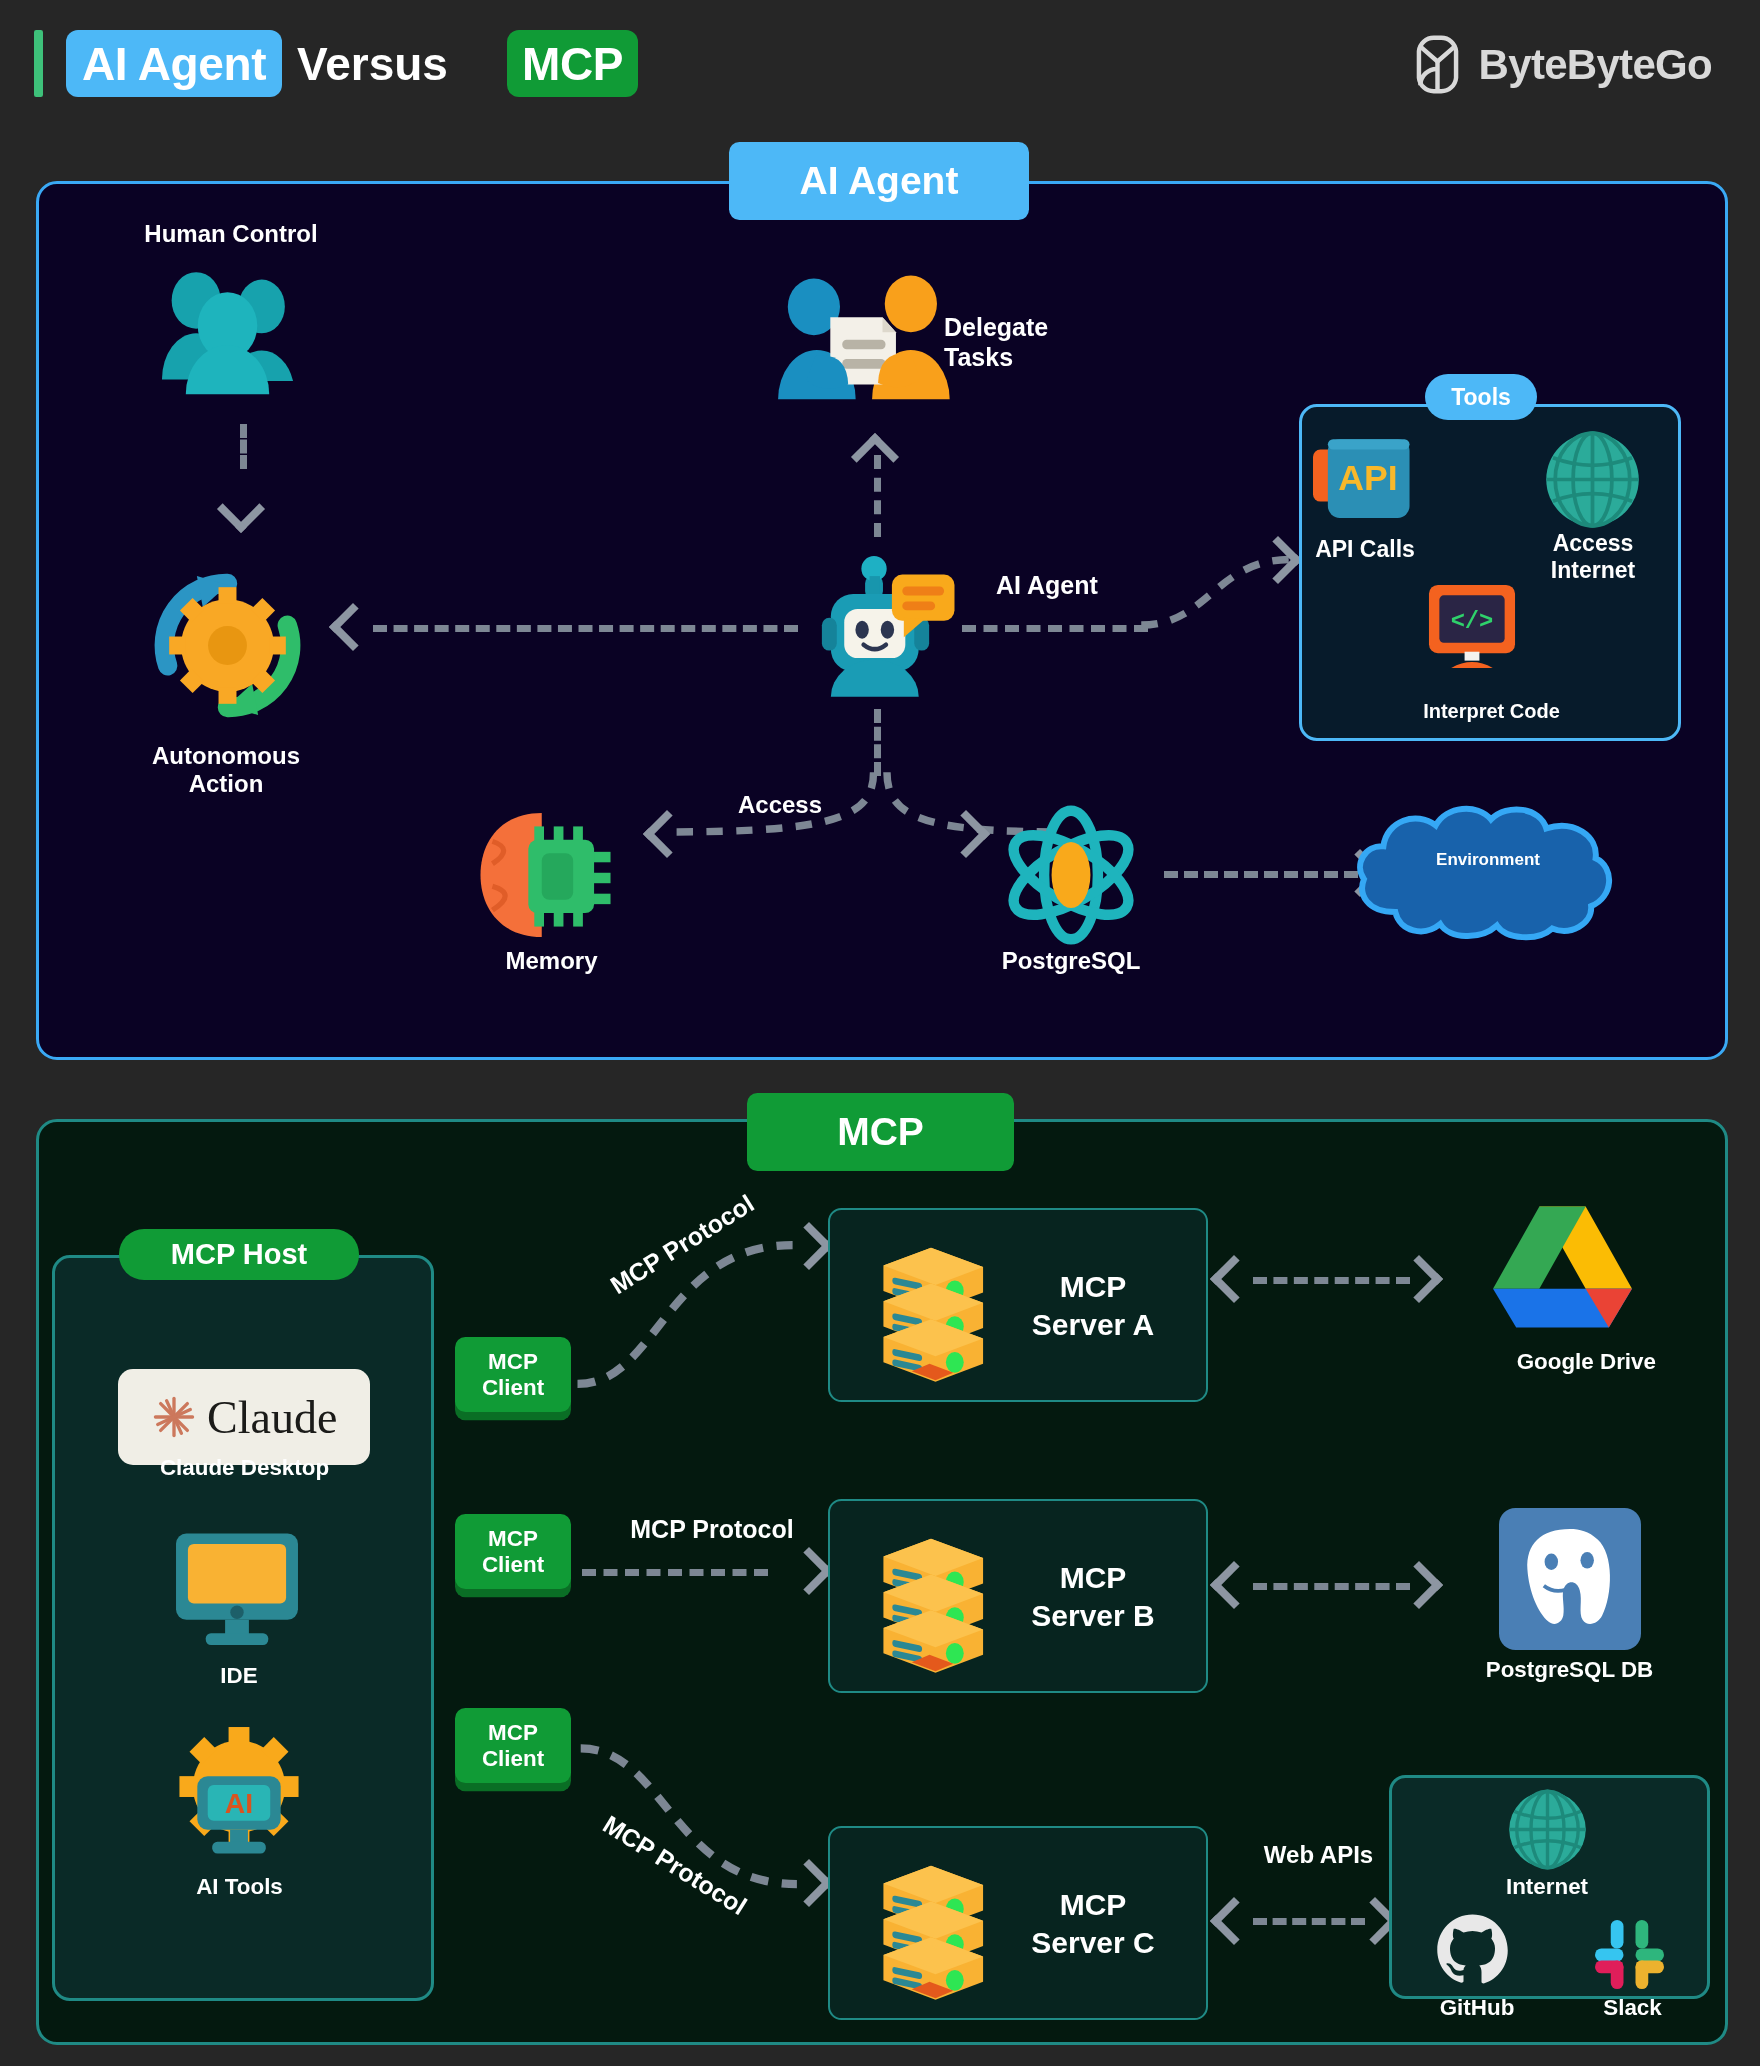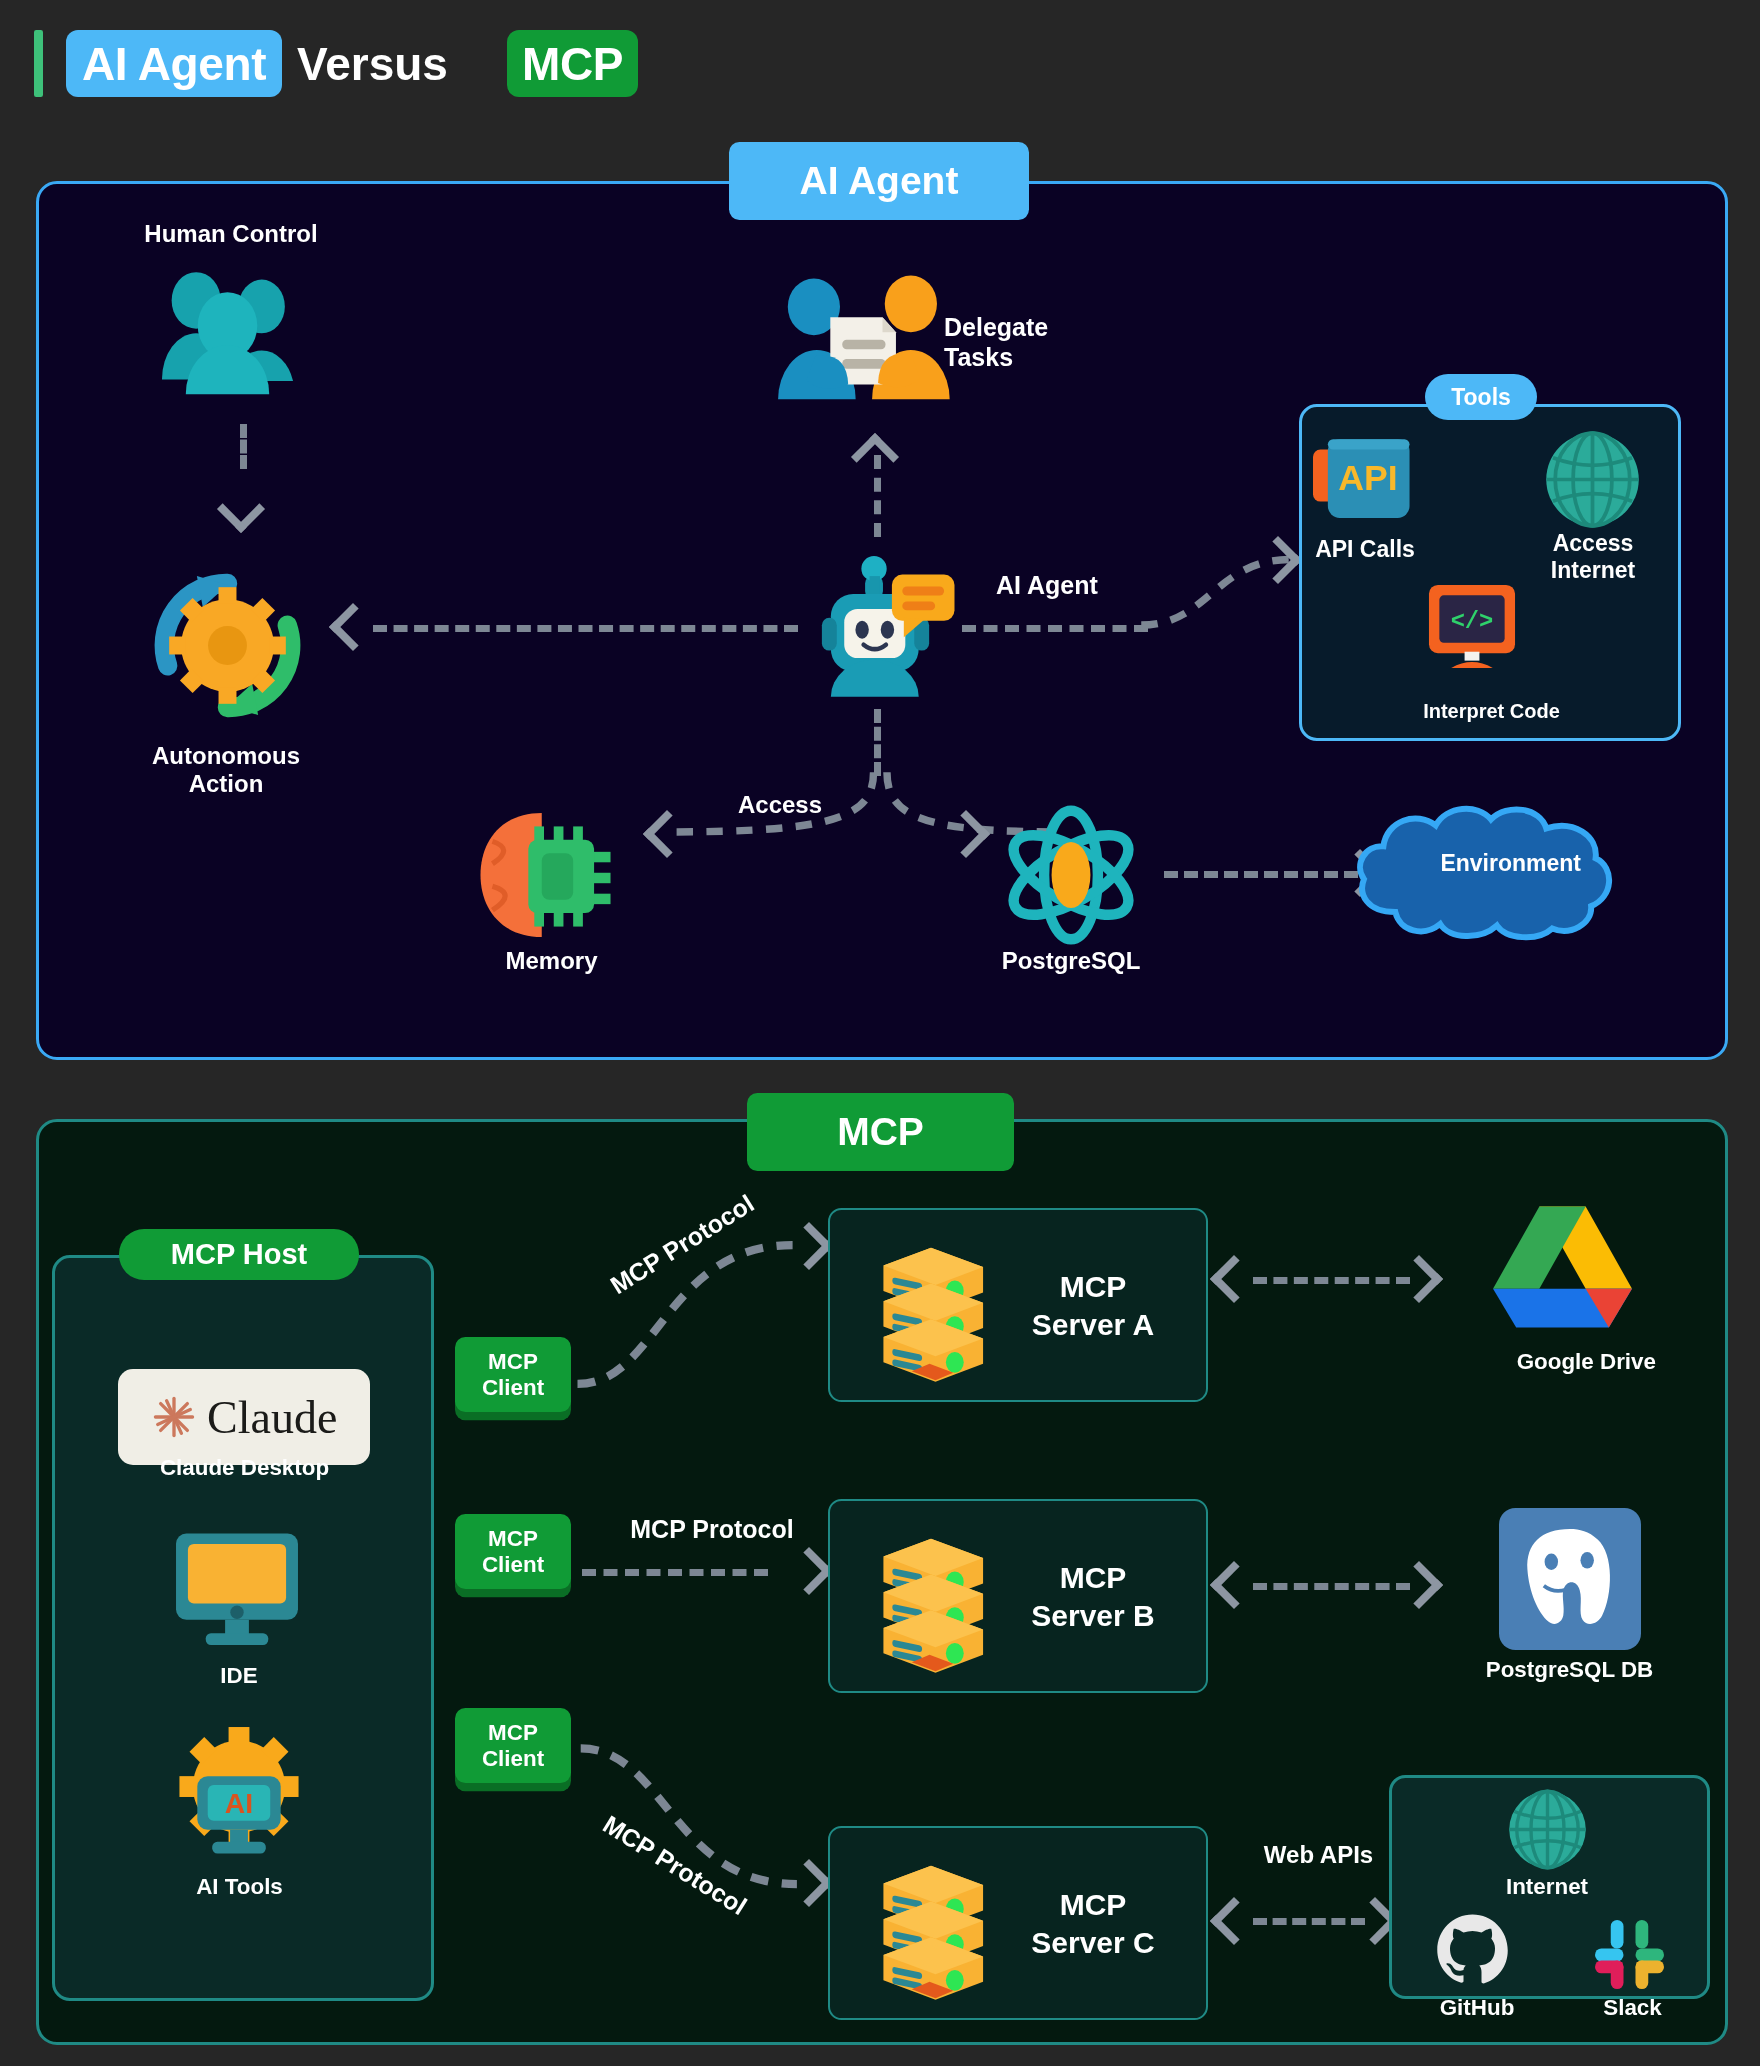--- a/index.html
+++ b/index.html
@@ -127,20 +127,31 @@
 </style>
 </head>
 <body>
 
 <div id="header">
   <div id="title-accent-bar"></div>
   <div class="title-chip" id="chip-ai-agent">AI Agent</div>
   <div id="versus-label">Versus</div>
   <div class="title-chip" id="chip-mcp">MCP</div>
 
+  <div id="brand">
+    <span id="brand-mark">
+      <svg width="49" height="57" viewBox="0 0 66 76">
+        <path d="M8 20 A20 20 0 0 1 28 2 L38 2 A20 20 0 0 1 58 20 L58 56 A20 20 0 0 1 38 74 L28 74 A20 20 0 0 1 8 56 Z" fill="none" stroke="#d9d9d9" stroke-width="6"></path>
+        <path d="M10 14 L33 34 L56 14" fill="none" stroke="#d9d9d9" stroke-width="6"></path>
+        <path d="M33 34 L33 74" fill="none" stroke="#d9d9d9" stroke-width="6"></path>
+        <path d="M33 44 A22 22 0 0 0 10 66" fill="none" stroke="#d9d9d9" stroke-width="6"></path>
+      </svg>
+    </span>
+    <span id="brand-name">ByteByteGo</span>
+  </div>
 </div>
 
 <div id="ai-panel"></div>
 <div class="panel-badge" id="badge-ai-agent">AI Agent</div>
 
 <div class="lbl" style="left:134px; top:220px; width:194px; font-size:24px;">Human Control</div>
 <div class="node" style="left:153px; top:269px;">
   <svg width="149" height="127" viewBox="0 0 200 170">
     <ellipse cx="58" cy="42" rx="33" ry="38" fill="#17a2ad"></ellipse>
     <path d="M12 148 A46 62 0 0 1 104 148 Z" fill="#17a2ad"></path>
@@ -326,21 +337,21 @@
 
 <div class="node" style="left:1352px; top:800px;">
   <svg width="269" height="142" viewBox="0 0 360 190">
     <path d="M58 150 C20 150 8 126 16 106 C2 86 18 60 42 62 C46 28 86 14 112 34
              C126 8 168 4 186 26 C208 4 252 10 260 38 C296 26 330 48 326 78
              C352 90 350 130 320 142 C322 166 292 182 268 172
              C248 190 206 186 194 168 C172 188 130 186 118 166
              C96 184 64 176 58 150 Z" fill="#1862ab" stroke="#35a8f5" stroke-width="8"></path>
   </svg>
 </div>
-<div class="lbl" style="left:1395px; top:850px; width:186px; font-size:23px;text-align:right;">Environment</div>
+<div class="lbl" style="left:1395px; top:850px; width:186px; font-size:17px;">Environment</div>
 
 <div id="mcp-panel"></div>
 <div class="panel-badge" id="badge-mcp">MCP</div>
 
 <div id="mcp-host-box"></div>
 <div id="badge-mcp-host">MCP Host</div>
 
 <div class="claude-card" style="left:118px; top:1329px; width:252px; height:96px;margin-top:40px;">
   <span class="claude-star">
     <svg width="46" height="46" viewBox="0 0 62 62">

